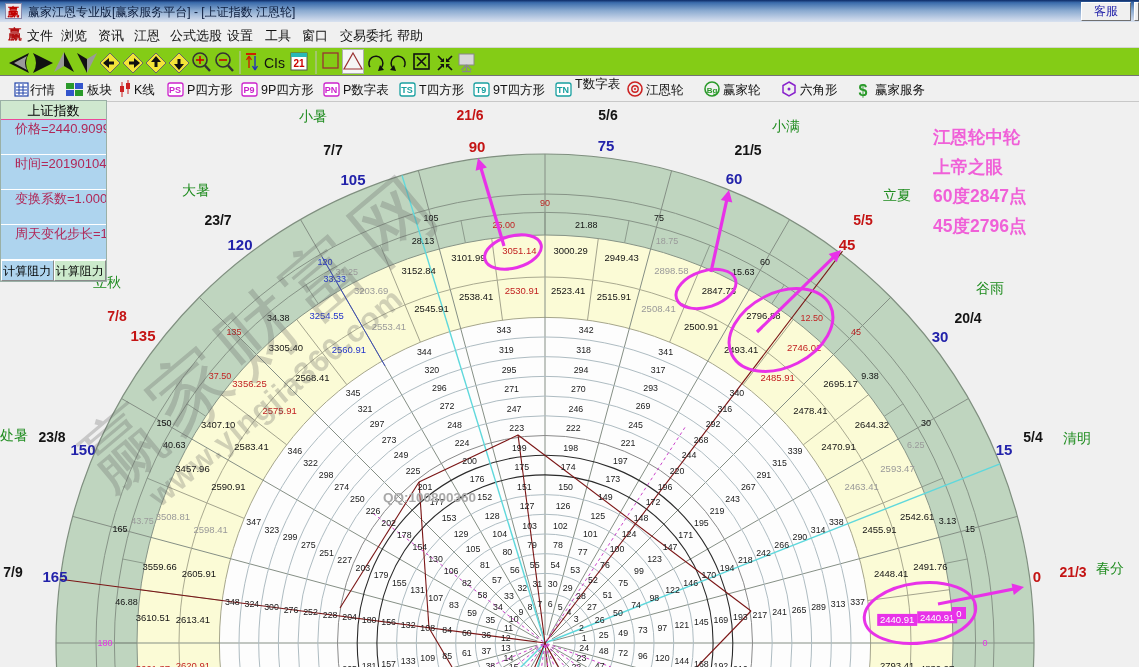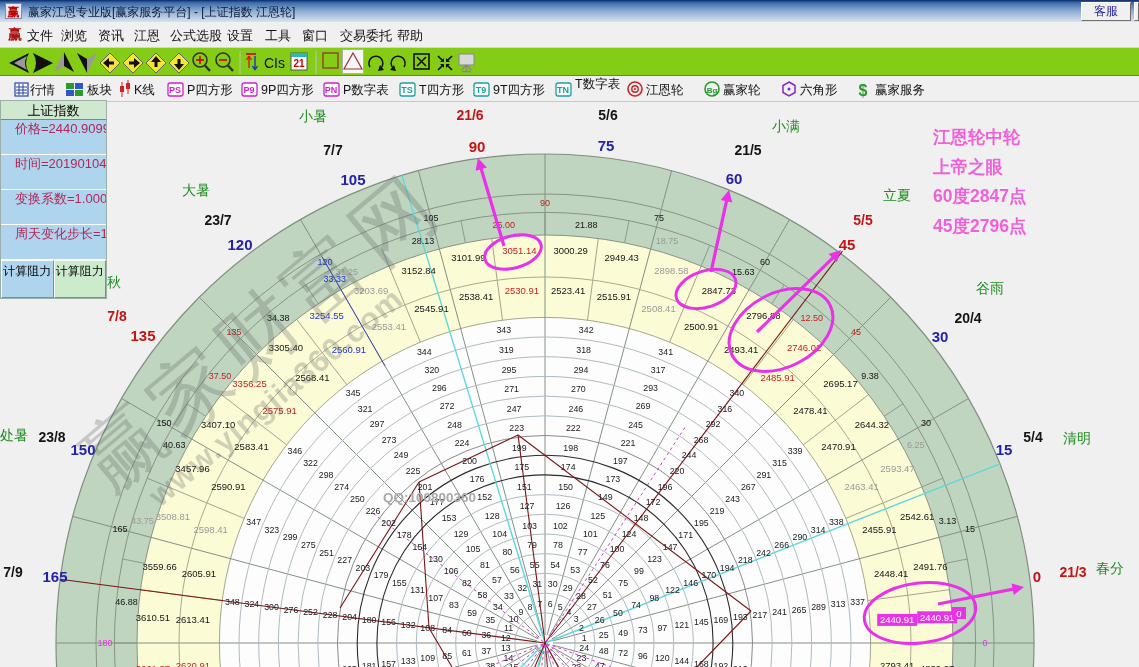--- a/index.html
+++ b/index.html
@@ -8,21 +8,21 @@
 #title .txt{position:absolute;left:28px;top:4px;font-size:12px;color:#0a1a3a;font-weight:normal}
 .tbtn{position:absolute;top:2px;height:19px;background:#f0f0f0;border:1px solid #fff;border-right-color:#707070;border-bottom-color:#707070;color:#2222aa;font-size:12px;font-weight:normal;text-align:center;line-height:17px}
 #menu{position:absolute;left:0;top:22px;width:1139px;height:26px;background:#f0f0f0;font-size:13px;color:#111;border-bottom:1px solid #d4d4d4}
 #menu .logo{position:absolute;left:8px;top:4px;color:#b01010;font-weight:bold;font-size:14px}
 #tb1{position:absolute;left:0;top:48px;width:1139px;height:28px;background:#84cc16;border-bottom:1px solid #737373}
 #tb2{position:absolute;left:0;top:76px;width:1139px;height:26px;background:#f0f0f0;border-bottom:1px solid #c8c8c8;font-size:12.5px;color:#111}
 #wheel{position:absolute;left:0;top:102px}
 #panel{position:absolute;left:0;top:100px;width:107px;border:1px solid #9ab0a6;background:#fff;font-size:13px}
 #panel .hd{height:19px;background:#cfe8cf;text-align:center;line-height:19px;border-bottom:1px solid #ec4899;color:#000}
 #panel .row{height:35px;background:#aed4ee;color:#b02858;line-height:17px;padding-left:14px;border-bottom:1px solid #fff;white-space:nowrap;overflow:hidden}
-#panel .btns{height:38px;display:flex}
+#panel .btns{height:21px;display:flex}
 #panel .btns div{width:50%;text-align:center;line-height:20px;border:1px solid #fff;border-right-color:#8a8a8a;border-bottom-color:#8a8a8a;color:#000;font-size:12px;white-space:nowrap;overflow:hidden}
 #panel .b1{background:#aed4ee}
 #panel .b2{background:#cceacc}
 svg text{font-family:"Liberation Sans",sans-serif}
 </style></head>
 <body>
 <div id="wheel"><svg width="1139" height="565" viewBox="0 102 1139 565">
       <rect x="0" y="102" width="1139" height="565" fill="#f0f0f0"></rect>
 <circle cx="545.0" cy="643.0" r="489.0" fill="#bfd5bf" stroke="#7f8f7f" stroke-width="1.20"></circle>
 <circle cx="545.0" cy="643.0" r="408.0" fill="#fbfbd6" stroke="#879487" stroke-width="1.00"></circle>

